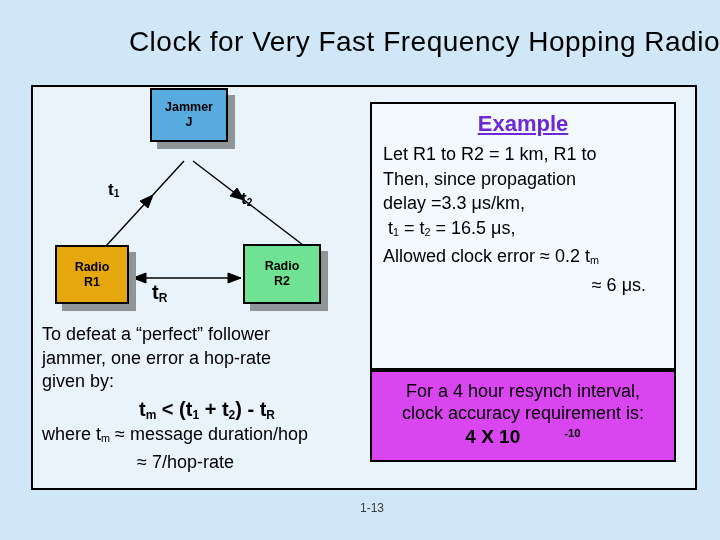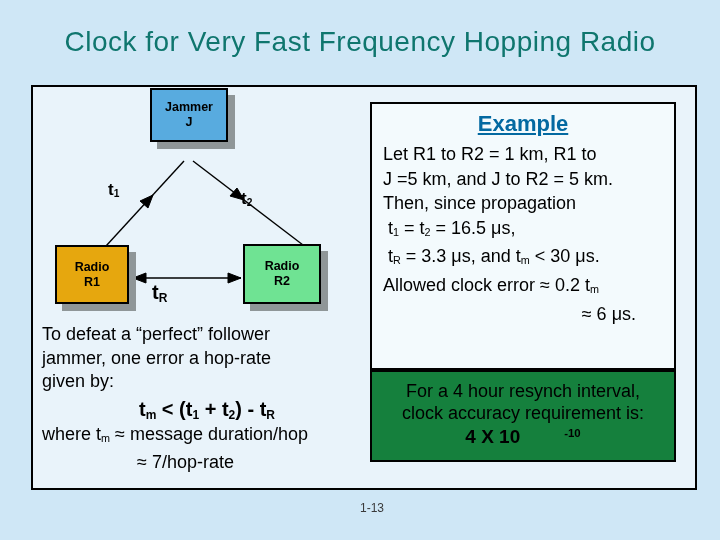--- a/index.html
+++ b/index.html
@@ -7,21 +7,21 @@
     width:720px;height:540px;position:relative;overflow:hidden;
     background:#cfe7f6;
     font-family:"Liberation Sans","DejaVu Sans",sans-serif;
     color:#000;
   }
   sub{font-size:0.60em;vertical-align:-0.22em;letter-spacing:0;}
   sup{font-size:0.60em;vertical-align:0.50em;padding-left:44px;}
 
   .title{
     position:absolute;top:26px;left:0;width:720px;
-    text-align:center;font-size:28px;color:#0f766e;
+    text-align:right;font-size:28px;color:#000000;
     letter-spacing:0.5px;
   }
 
   .main-box{
     position:absolute;left:31px;top:85px;width:666px;height:405px;
     background:#e9f3fa;border:2px solid #000;box-sizing:border-box;
   }
 
   .lines-svg{position:absolute;left:0;top:0;width:720px;height:540px;pointer-events:none;z-index:1;}
 
@@ -39,29 +39,29 @@
   .t1-label{left:108px;top:180px;font-size:17px;}
   .t2-label{left:241px;top:189px;font-size:17px;}
   .tr-label{left:152px;top:281px;font-size:20px;}
 
   .example-box{
     position:absolute;left:370px;top:102px;width:306px;height:268px;
     background:#f3fafd;border:2px solid #000;box-sizing:border-box;z-index:2;
   }
   .example-heading{
     margin-top:7px;text-align:center;
-    font-size:22px;font-weight:bold;color:#0369a1;text-decoration:underline;
+    font-size:22px;font-weight:bold;color:#6d28d9;text-decoration:underline;
   }
   .example-lines{margin-top:5px;padding-left:11px;font-size:18px;line-height:24.5px;}
   .ex-line{white-space:pre;}
-  .ex-line-right{text-align:right;padding-right:38px;}
+  .ex-line-right{text-align:right;padding-right:28px;}
 
   .resynch-box{
     position:absolute;left:370px;top:370px;width:306px;height:92px;
-    background:#15803d;border:2px solid #000;box-sizing:border-box;
+    background:#d946ef;border:2px solid #000;box-sizing:border-box;
     text-align:center;z-index:2;
   }
   .resynch-line{font-size:18px;line-height:22px;}
   .resynch-line:first-child{margin-top:8px;}
   .resynch-value{font-size:19px;font-weight:bold;margin-top:2px;}
 
   .hoprate-block{position:absolute;left:42px;top:323px;width:330px;z-index:2;}
   .hop-line{font-size:18px;line-height:23.5px;}
   .hop-formula{font-size:20px;font-weight:bold;text-align:center;margin:4px 0 2px 0;}
   .hop-where{font-size:18px;line-height:23.5px;}
@@ -111,24 +111,23 @@
 </div>
 
 <div class="t-label t1-label">t<sub>1</sub></div>
 <div class="t-label t2-label">t<sub>2</sub></div>
 <div class="t-label tr-label">t<sub>R</sub></div>
 
 <div class="example-box">
   <div class="example-heading">Example</div>
   <div class="example-lines">
     <div class="ex-line">Let R1 to R2 = 1 km, R1 to</div>
-    <div class="ex-line">J =5 km, and J to R2 = 5 km.</div>
     <div class="ex-line">Then, since propagation</div>
+    <div class="ex-line">delay =3.3 μs/km,</div>
     <div class="ex-line"> t<sub>1</sub> = t<sub>2</sub> = 16.5 μs,</div>
-    <div class="ex-line"> t<sub>R</sub> = 3.3 μs, and t<sub>m</sub> &lt; 30 μs.</div>
     <div class="ex-line">Allowed clock error ≈ 0.2 t<sub>m</sub></div>
     <div class="ex-line ex-line-right">≈ 6 μs.</div>
   </div>
 </div>
 
 <div class="hoprate-block">
   <div class="hop-line">To defeat a “perfect” follower</div>
   <div class="hop-line">jammer, one error a hop-rate</div>
   <div class="hop-line">given by:</div>
   <div class="hop-formula">t<sub>m</sub> &lt; (t<sub>1</sub> + t<sub>2</sub>) - t<sub>R</sub></div>

